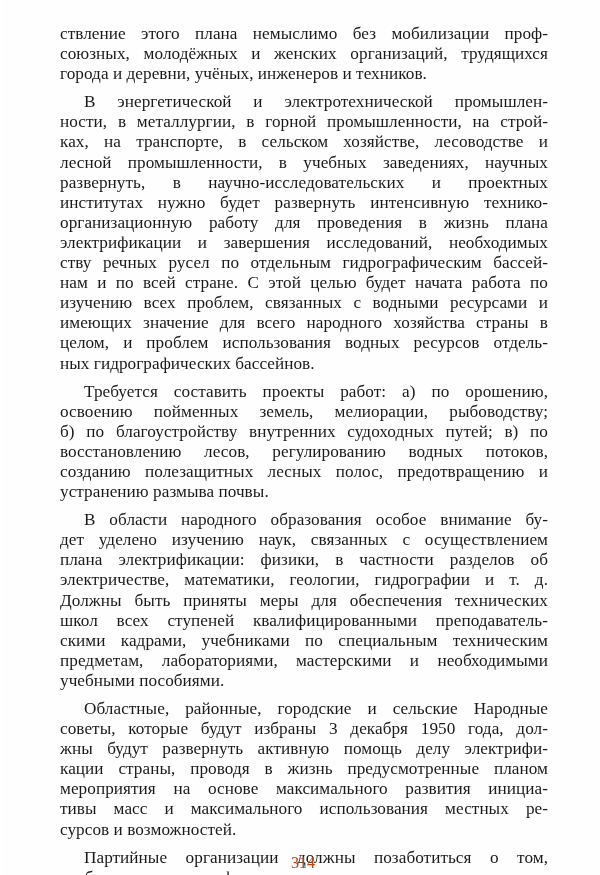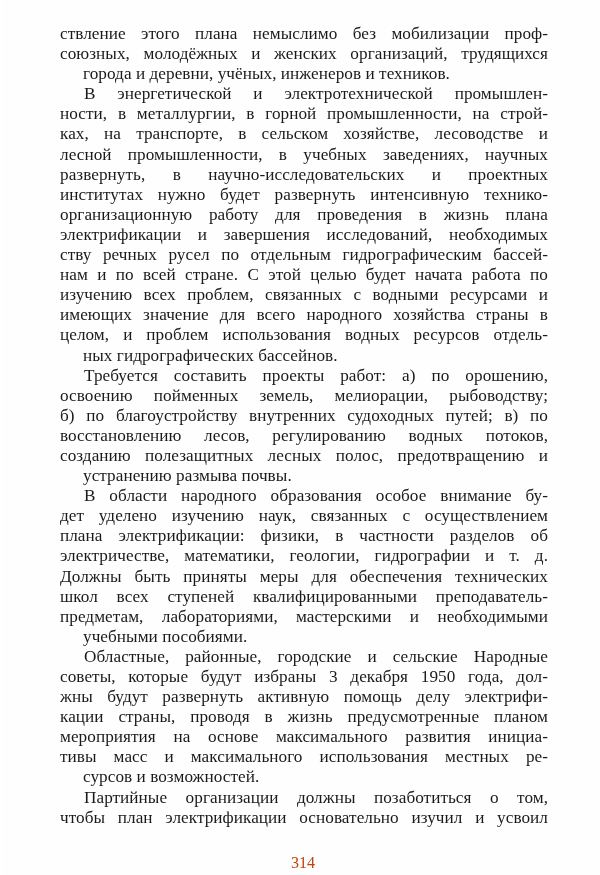--- a/index.html
+++ b/index.html
@@ -34,24 +34,24 @@
       height: 20.1px;
       line-height: 20.1px;
       font-size: 17.2px;
       white-space: nowrap;
       text-align: justify;
       text-align-last: justify;
       letter-spacing: 0.05px;
     }
     .line.indent {
       padding-left: 24px;
+      margin-top: 8px;
     }
     .line.last {
       text-align-last: left;
-      margin-left: 23px;
     }
     .page-number {
       position: absolute;
       left: 0;
       width: 600px;
       top: 825px;
       text-align: center;
       font-size: 16px;
       line-height: 20px;
       color: #c2410c;
@@ -96,20 +96,21 @@
       <span class="line last">устранению размыва почвы.</span>
     </div>
 
     <div>
       <span class="line indent">В области народного образования особое внимание бу-</span>
       <span class="line">дет уделено изучению наук, связанных с осуществлением</span>
       <span class="line">плана электрификации: физики, в частности разделов об</span>
       <span class="line">электричестве, математики, геологии, гидрографии и т. д.</span>
       <span class="line">Должны быть приняты меры для обеспечения технических</span>
       <span class="line">школ всех ступеней квалифицированными преподаватель-</span>
+      <span class="line">скими кадрами, учебниками по специальным техническим</span>
       <span class="line">предметам, лабораториями, мастерскими и необходимыми</span>
       <span class="line last">учебными пособиями.</span>
     </div>
 
     <div>
       <span class="line indent">Областные, районные, городские и сельские Народные</span>
       <span class="line">советы, которые будут избраны 3 декабря 1950 года, дол-</span>
       <span class="line">жны будут развернуть активную помощь делу электрифи-</span>
       <span class="line">кации страны, проводя в жизнь предусмотренные планом</span>
       <span class="line">мероприятия на основе максимального развития инициа-</span>

